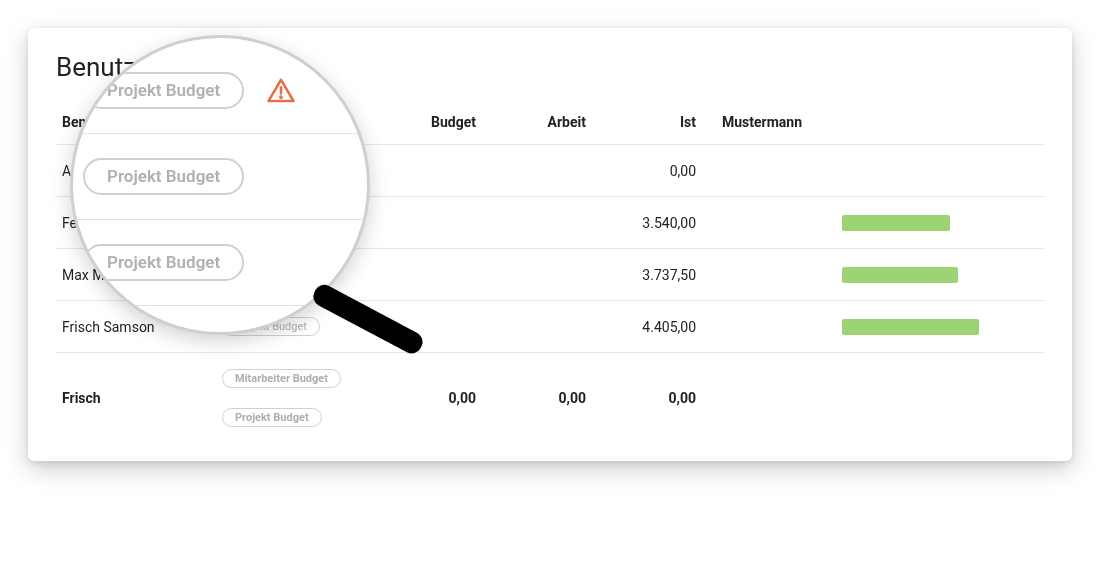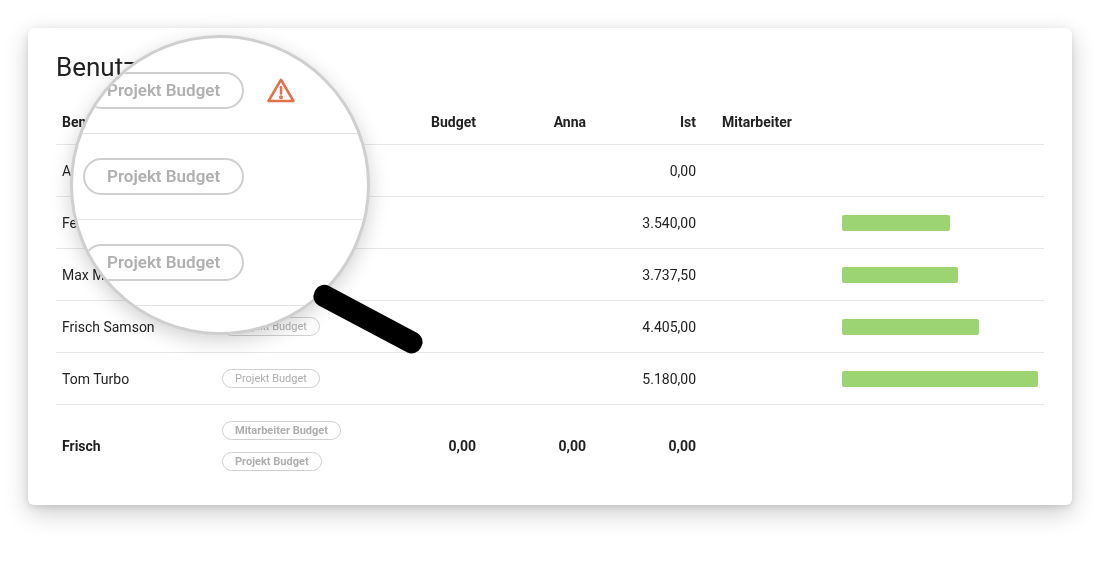--- a/index.html
+++ b/index.html
@@ -40,21 +40,21 @@
     display: inline-block;
     border: 1px solid #d0d0d0;
     color: #aeaeae;
     font-size: 11px;
     padding: 3px 12px;
     border-radius: 999px;
     line-height: 1;
     margin: 2px 0;
   }
   .pill + .pill { margin-top: 6px; }
-  .pill-stack { display: flex; flex-direction: column; align-items: flex-start; gap: 4px; }
+  .pill-stack { display: flex; flex-direction: column; align-items: flex-start; gap: 12px; }
 
   .bar {
     height: 16px;
     background: #9cd473;
     border-radius: 2px;
   }
 
   
   .lens-wrap {
     position: absolute;
@@ -125,23 +125,23 @@
       <col class="col-offen">
         <col class="col-ist">
         <col class="col-label">
         <col class="col-bar">
     </colgroup>
     <thead>
       <tr>
         <th>Benutzer</th>
         <th></th>
         <th class="num">Budget</th>
-        <th class="num">Anna</th>
+        <th class="num">Arbeit</th>
         <th class="num">Ist</th>
-        <th>Mitarbeiter</th>
+        <th>Mustermann</th>
         <th></th>
       </tr>
     </thead>
     <tbody>
 
       <tr>
         <td>Anna Arbeit</td>
         <td><span class="pill">Projekt Budget</span></td>
         <td class="num"></td>
         <td class="num"></td>
@@ -179,31 +179,20 @@
         <td><span class="pill">Projekt Budget</span></td>
         <td class="num"></td>
         <td class="num"></td>
         <td class="num">4.405,00</td>
         <td></td>
         <td>
             <div class="bar" style="width:70%"></div>
           </td>
       </tr>
 
-      <tr>
-        <td>Tom Turbo</td>
-        <td><span class="pill">Projekt Budget</span></td>
-        <td class="num"></td>
-        <td class="num"></td>
-        <td class="num">5.180,00</td>
-        <td></td>
-        <td>
-            <div class="bar" style="width:100%"></div>
-          </td>
-      </tr>
 
       <tr class="total">
         <td>Frisch</td>
         <td>
           <div class="pill-stack">
             <span class="pill">Mitarbeiter Budget</span>
             <span class="pill">Projekt Budget</span>
           </div>
         </td>
         <td class="num">0,00</td>

